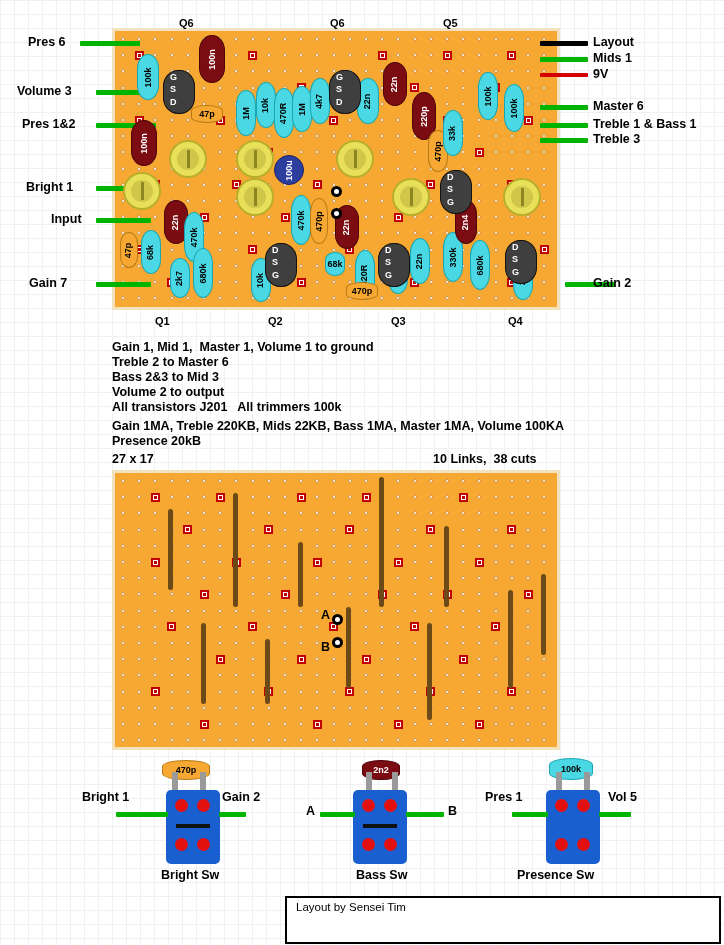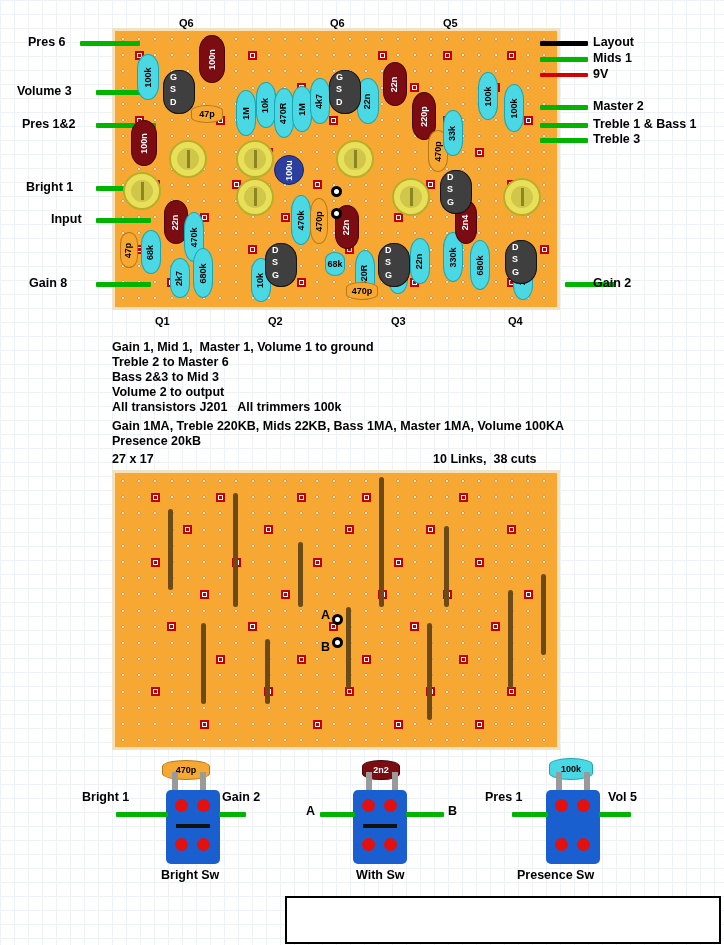--- a/index.html
+++ b/index.html
@@ -644,26 +644,26 @@
 <div class="wire" style="left:540px;top:105px;width:48px;"></div>
 <div class="wire" style="left:540px;top:123px;width:48px;"></div>
 <div class="wire" style="left:540px;top:138px;width:48px;"></div>
 <div class="wire" style="left:565px;top:282px;width:50px;"></div>
 
 <div class="lbl" style="left:28px;top:35px;">Pres 6</div>
 <div class="lbl" style="left:17px;top:84px;">Volume 3</div>
 <div class="lbl" style="left:22px;top:117px;">Pres 1&amp;2</div>
 <div class="lbl" style="left:26px;top:180px;">Bright 1</div>
 <div class="lbl" style="left:51px;top:212px;">Input</div>
-<div class="lbl" style="left:29px;top:276px;">Gain 8</div>
+<div class="lbl" style="left:29px;top:276px;">Gain 7</div>
 
 <div class="lbl" style="left:593px;top:35px;">Layout</div>
 <div class="lbl" style="left:593px;top:51px;">Mids 1</div>
 <div class="lbl" style="left:593px;top:67px;">9V</div>
-<div class="lbl" style="left:593px;top:99px;">Master 2</div>
+<div class="lbl" style="left:593px;top:99px;">Master 6</div>
 <div class="lbl" style="left:593px;top:117px;">Treble 1 &amp; Bass 1</div>
 <div class="lbl" style="left:593px;top:132px;">Treble 3</div>
 <div class="lbl" style="left:593px;top:276px;">Gain 2</div>
 
 <div class="lbl" style="left:179px;top:17px;font-size:11px;">Q6</div>
 <div class="lbl" style="left:330px;top:17px;font-size:11px;">Q6</div>
 <div class="lbl" style="left:443px;top:17px;font-size:11px;">Q5</div>
 <div class="lbl" style="left:155px;top:315px;font-size:11px;">Q1</div>
 <div class="lbl" style="left:268px;top:315px;font-size:11px;">Q2</div>
 <div class="lbl" style="left:391px;top:315px;font-size:11px;">Q3</div>
@@ -1450,34 +1450,35 @@
     <div class="sr" style="left:9px;top:9px;"></div>
     <div class="sr" style="left:31px;top:9px;"></div>
     <div class="bar" style="left:10px;top:34px;width:34px;"></div>
     <div class="sr" style="left:9px;top:48px;"></div>
     <div class="sr" style="left:31px;top:48px;"></div>
   </div>
   <div class="wire" style="left:320px;top:812px;width:35px;"></div>
   <div class="wire" style="left:406px;top:812px;width:38px;"></div>
   <div class="lbl" style="left:306px;top:804px;">A</div>
   <div class="lbl" style="left:448px;top:804px;">B</div>
-  <div class="lbl" style="left:356px;top:868px;">With Sw</div>
+  <div class="lbl" style="left:356px;top:868px;">Bass Sw</div>
 </div>
 
 <div>
   <div class="cap cyan h" style="left:549px;top:758px;width:42px;height:20px;">100k</div>
   <div class="swlug" style="left:556px;top:772px;height:22px;"></div>
   <div class="swlug" style="left:584px;top:772px;height:22px;"></div>
   <div class="sw" style="left:546px;top:790px;">
     <div class="sr" style="left:9px;top:9px;"></div>
     <div class="sr" style="left:31px;top:9px;"></div>
     <div class="sr" style="left:9px;top:48px;"></div>
     <div class="sr" style="left:31px;top:48px;"></div>
   </div>
   <div class="wire" style="left:512px;top:812px;width:36px;"></div>
   <div class="wire" style="left:599px;top:812px;width:32px;"></div>
   <div class="lbl" style="left:485px;top:790px;">Pres 1</div>
   <div class="lbl" style="left:608px;top:790px;">Vol 5</div>
   <div class="lbl" style="left:517px;top:868px;">Presence Sw</div>
 </div>
 
 <div class="titlebox" style="left:285px;top:896px;width:432px;height:44px;">
+  <div class="t2" style="margin:3px 0 0 9px;">Layout by Sensei Tim</div>
 </div>
 
 </body></html>

